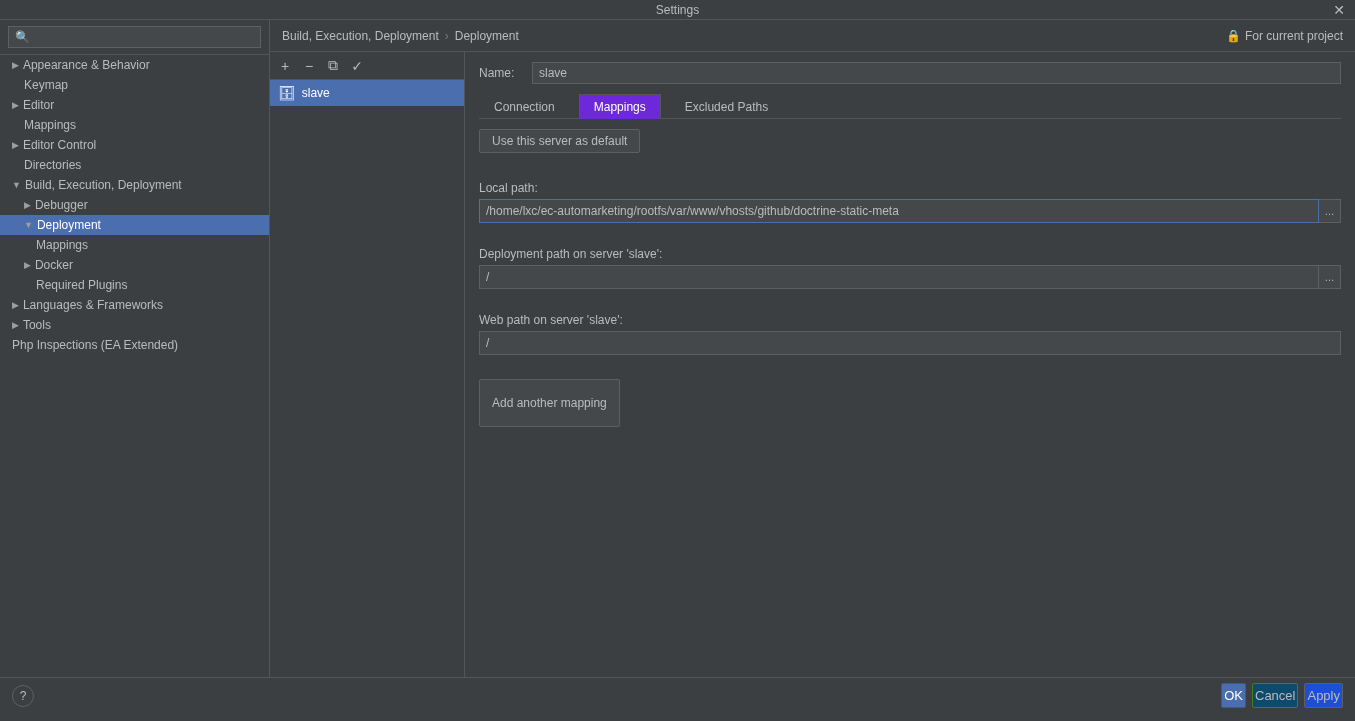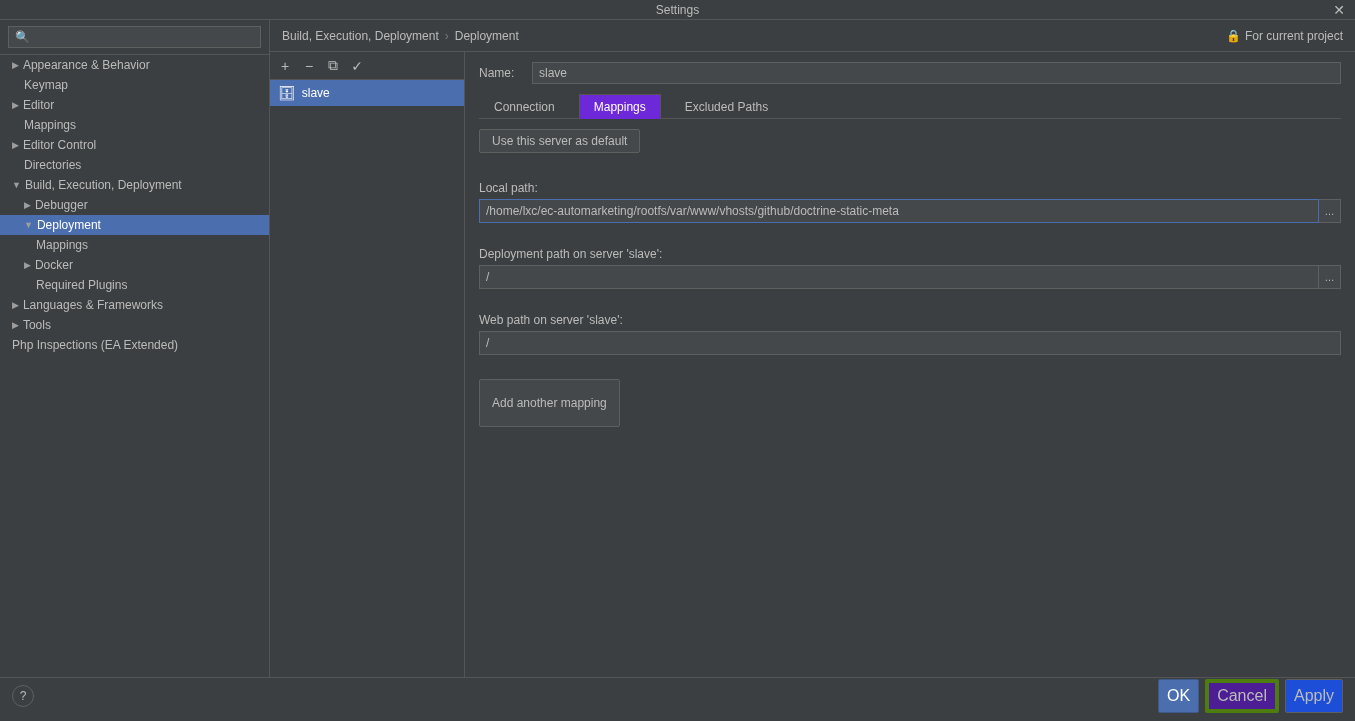--- a/index.html
+++ b/index.html
@@ -310,33 +310,33 @@
       display: flex;
       align-items: center;
       justify-content: center;
     }
 
     .bottom-buttons {
       display: flex;
       gap: 6px;
     }
     .btn-action {
-      padding: 4px 8px;
-      font-size: 16px;
+      padding: 4px 2px;
+      font-size: 13px;
       cursor: pointer;
       border-radius: 2px;
     }
     .btn-ok {
       background: #4b6eaf;
       border: 1px solid #3d5a8a;
       color: #ffffff;
     }
     .btn-cancel {
-      background: #4c1d95;
-      border: 4px solid #4d7c0f;
+      background: #0c4a6e;
+      border: 1px solid #4d7c0f;
       color: #bbbbbb;
     }
     .btn-apply {
       background: #1d4ed8;
       border: 1px solid #5e6060;
       color: #bbbbbb;
     }
 
     
     ::-webkit-scrollbar { width: 8px; height: 8px; }

